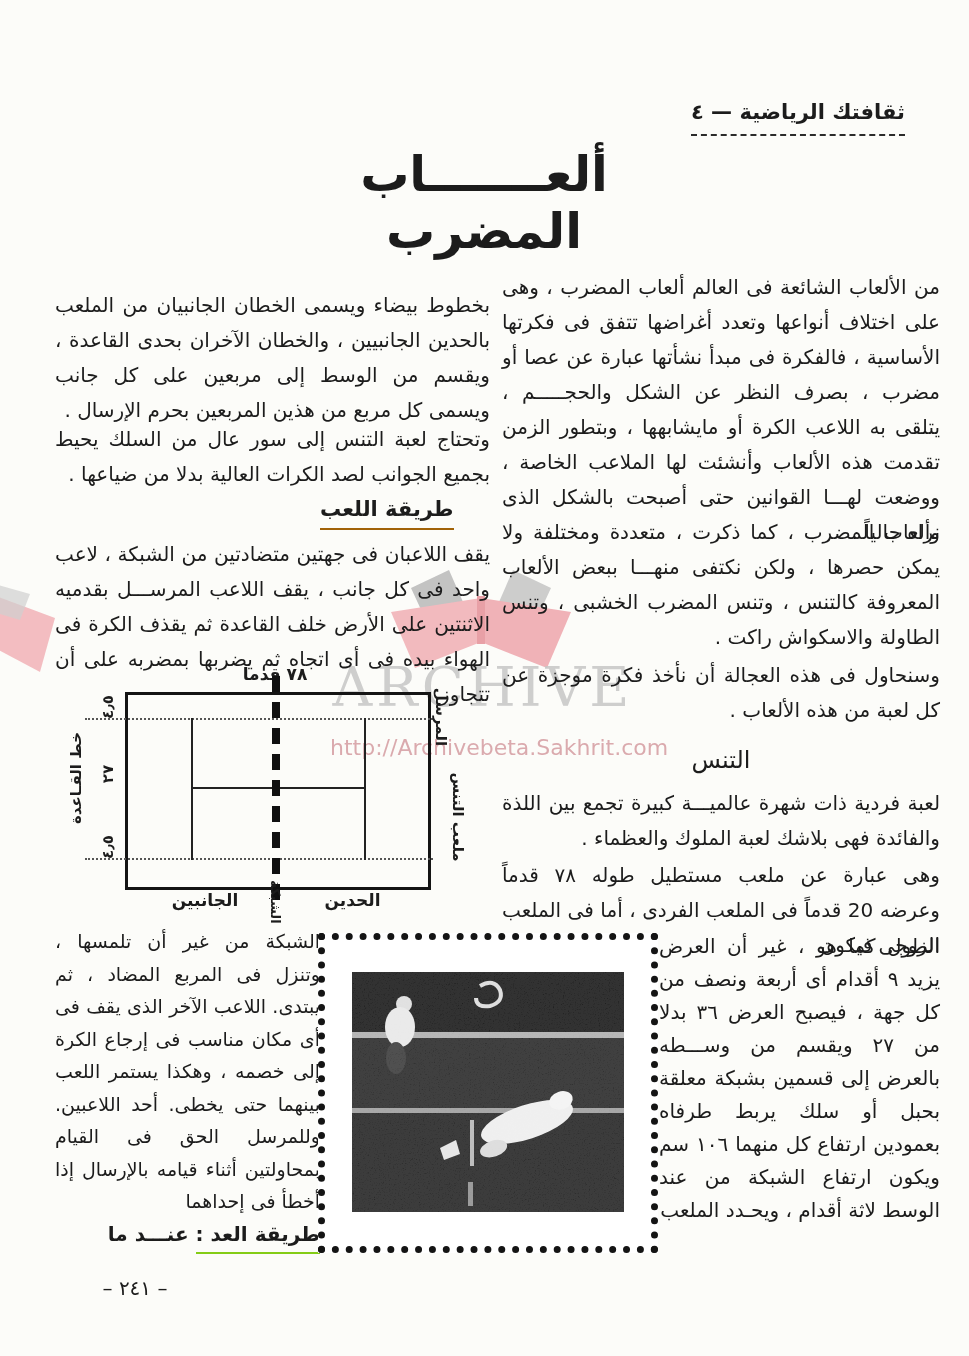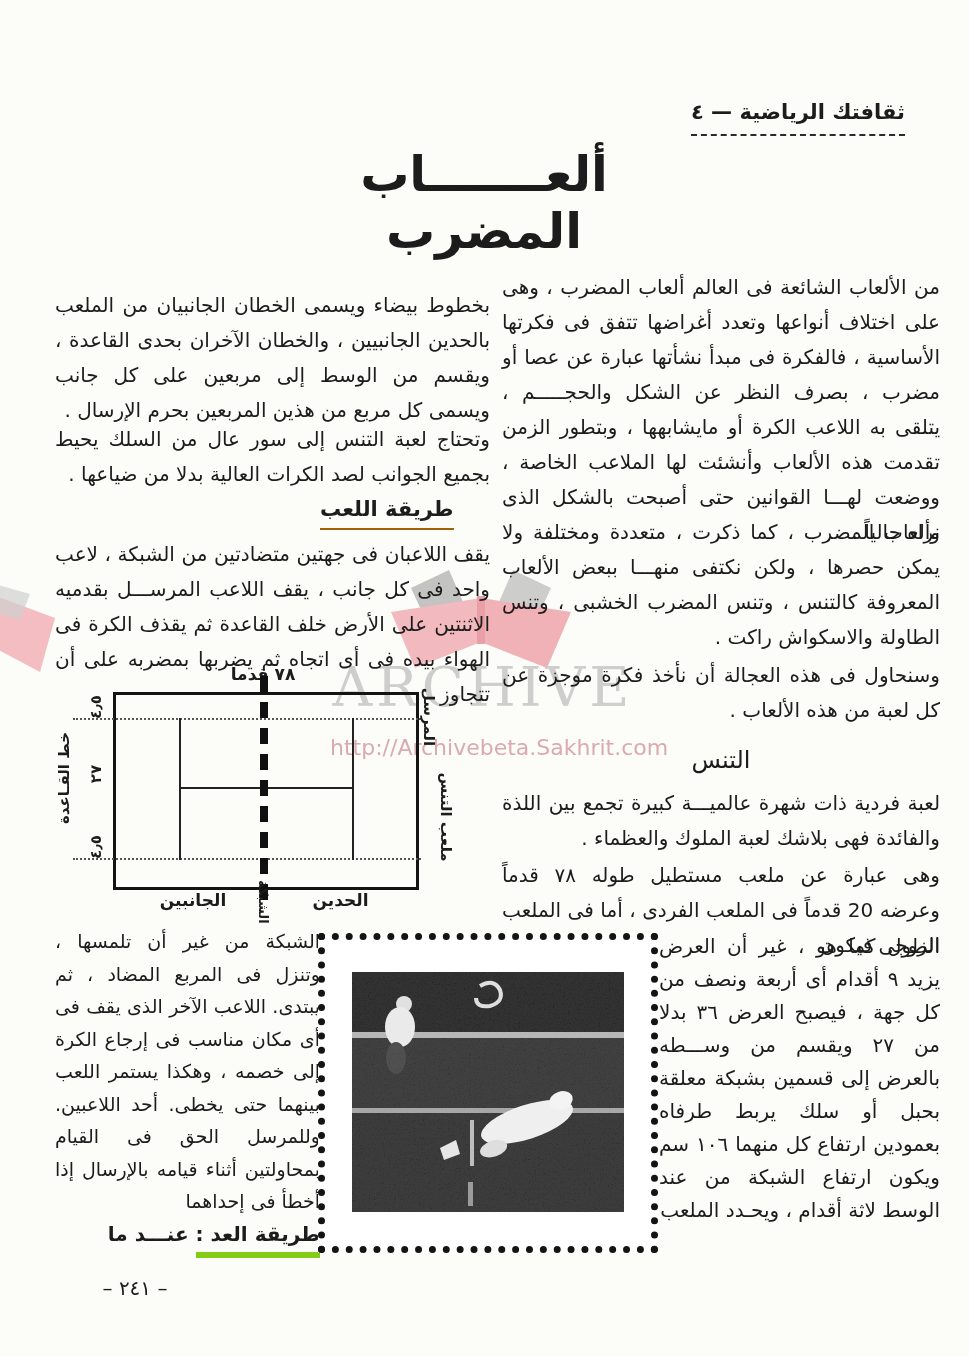--- a/index.html
+++ b/index.html
@@ -18,24 +18,24 @@
   .para{font-size:20px; line-height:35px; text-align:justify;}
   .rcw{right:29px; width:438px;}
   .rcn{right:29px; width:281px; line-height:33px;}
   .lc {left:55px;  width:435px;}
   .lcn{left:55px;  width:265px; font-size:19px; line-height:32.5px;}
   .h-tennis{top:746px; right:29px; width:438px; text-align:center;
             font-size:24px; font-weight:normal;}
   .h-play{top:497px; left:320px; font-size:21px; font-weight:bold;
           border-bottom:2px solid #a16207; padding-bottom:7px;}
   .h-count{top:1222px; left:55px; width:265px; font-size:20px; font-weight:bold;}
-  .h-count .u{border-bottom:6px solid #84cc16; padding-bottom:6px;}
+  .h-count .u{border-bottom:2px solid #84cc16; padding-bottom:6px;}
   .pageno{top:1276px; left:70px; width:130px; text-align:center; font-size:20px;}
   
-  .diagram{left:48px; top:662px; width:455px; height:268px;}
+  .diagram{left:60px; top:662px; width:455px; height:268px;}
   .d-abs{position:absolute;}
   .d-caption{left:80px; top:2px; width:270px; text-align:center;
              font-size:17px; font-weight:bold;}
   .court{left:65px; top:30px; width:300px; height:192px; border:3px solid #141414;}
   .dot-line{left:25px; width:348px; height:0; border-top:2px dotted #555;}
   .svc{width:2px; background:#222; top:56px; height:142px;}
   .ctr{left:132px; top:125px; width:173px; height:2px; background:#222;}
   .net{left:212px; top:14px; width:8px; height:228px;
        background:repeating-linear-gradient(to bottom,#101010 0 16px,transparent 16px 26px);}
   .rot{display:flex; align-items:center; justify-content:center;

